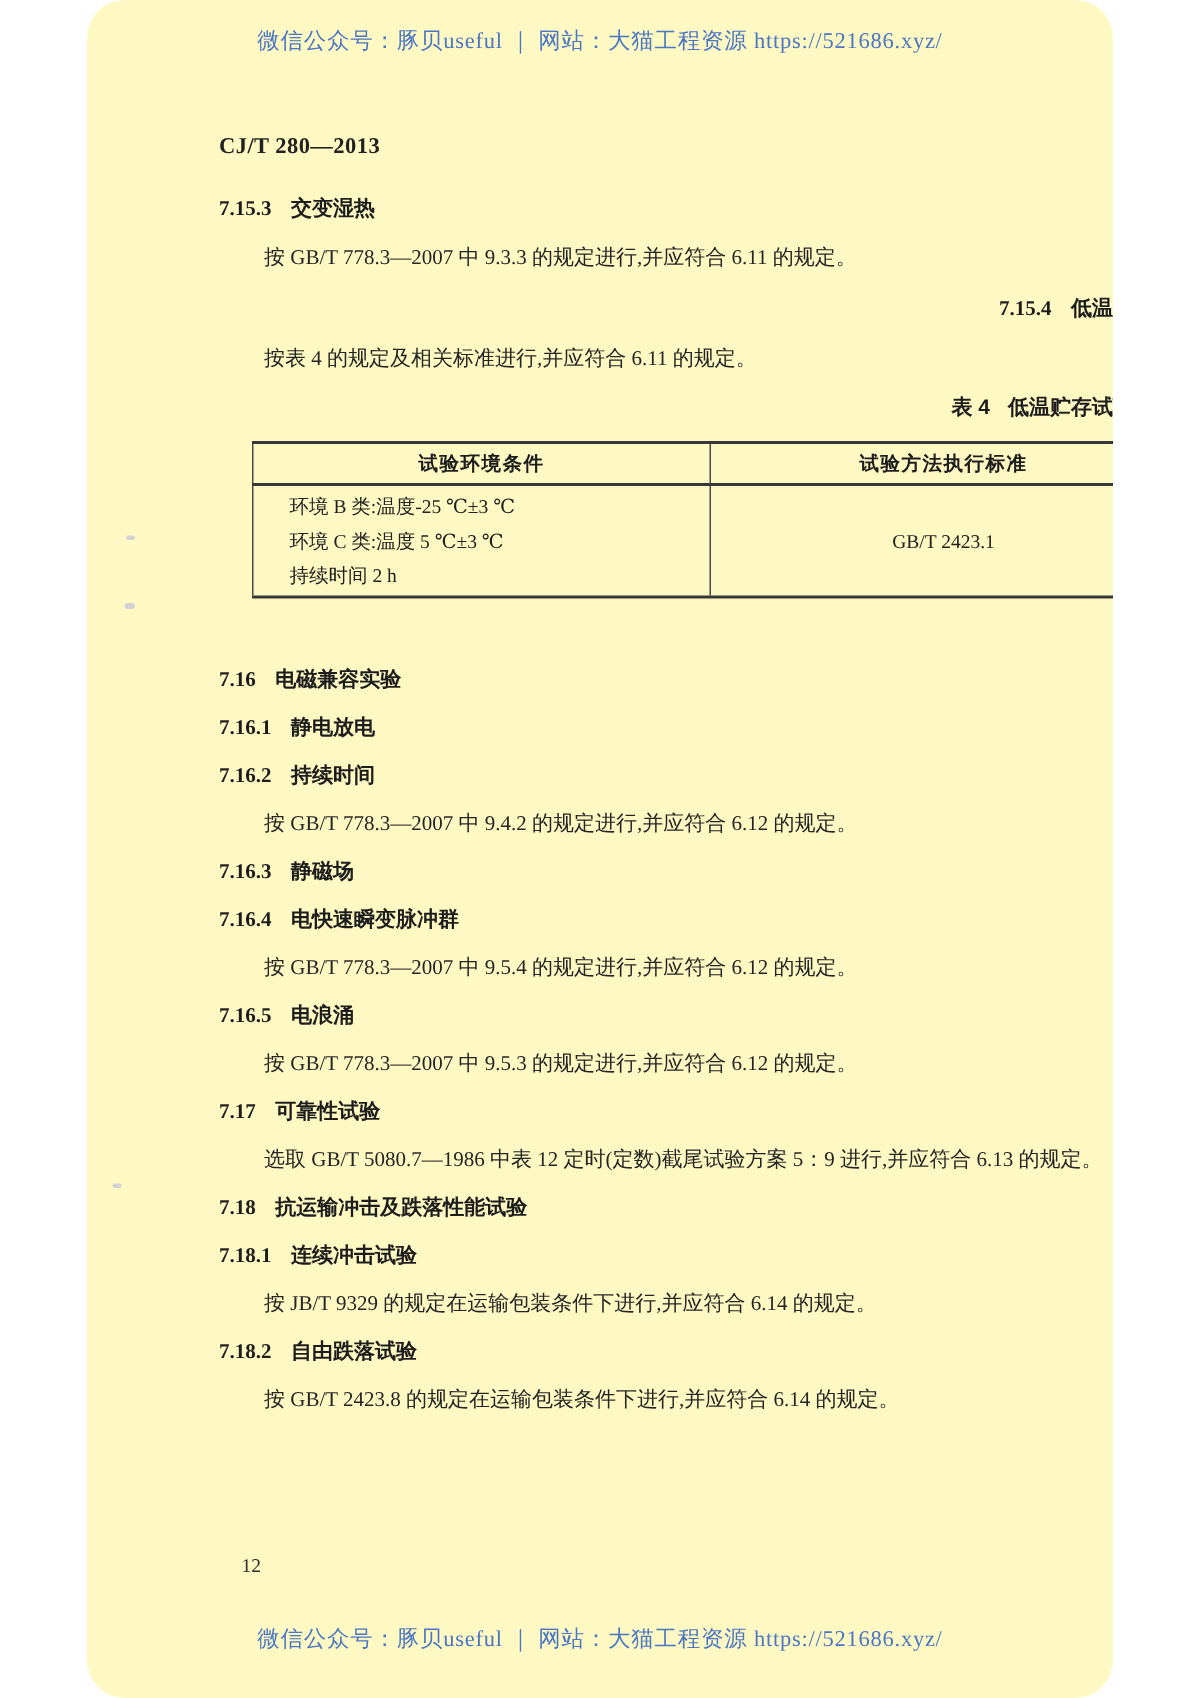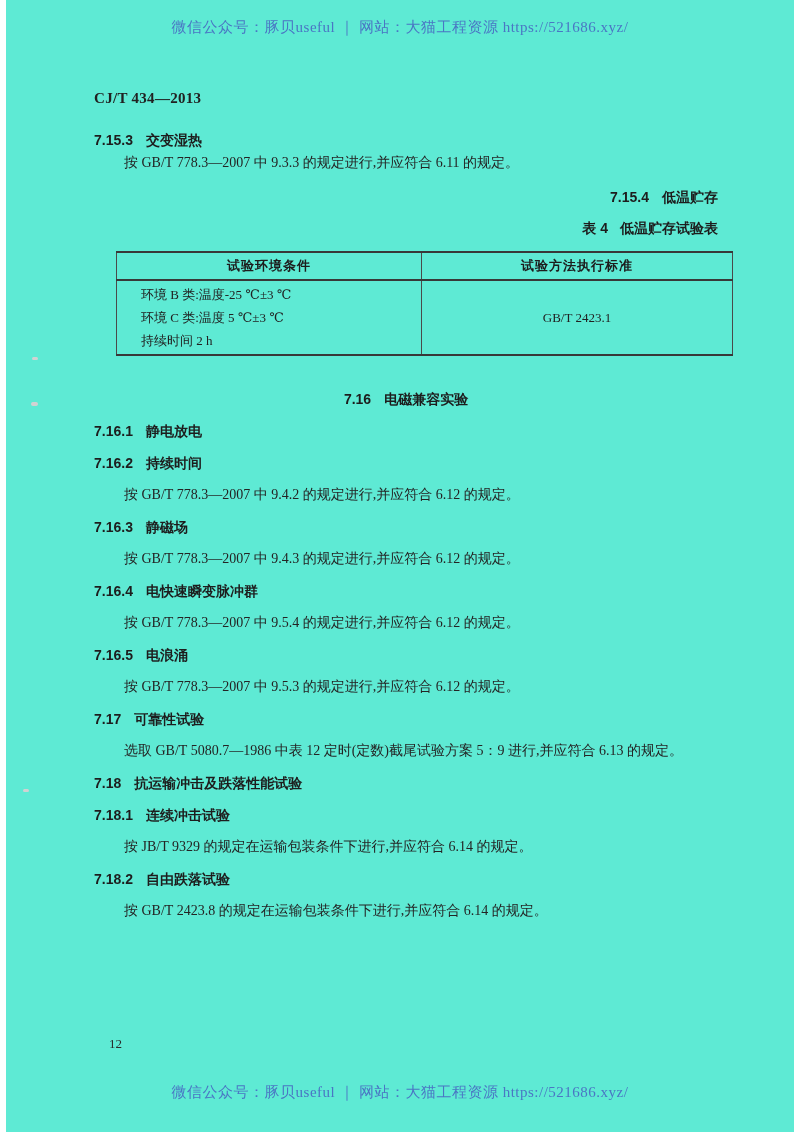--- a/index.html
+++ b/index.html
@@ -1,39 +1,39 @@
 <!DOCTYPE html>
 <html><head>
 <meta charset="utf-8">
 <style>
   html,body{margin:0;padding:0;background:#ffffff;}
   .page{
-    position:relative;width:788px;height:1132px;margin:0 auto;
-    background:#5eead4;overflow:hidden;
-    font-family:"Liberation Serif","DejaVu Serif",serif;color:#212121;
+    position:relative;width:684px;height:1132px;margin:0 auto;
+    background:#fef9c3;overflow:hidden;
+    font-family:"Liberation Serif","DejaVu Serif",serif;color:#212121;border-radius:25px;
   }
   .watermark{
     position:absolute;left:0;width:100%;text-align:center;
     font-size:15px;letter-spacing:0.5px;color:#4a76c4;
     font-family:"Liberation Serif","DejaVu Serif",serif;
   }
   .wm-top{top:18px;}
   .wm-bottom{top:1083px;}
   .content{position:absolute;left:88px;top:90px;width:624px;}
   .doc-number{
     font-size:15px;font-weight:bold;letter-spacing:0.3px;
     font-family:"Liberation Serif","DejaVu Serif",serif;
   }
   .blk-h{
-    font-family:Liberation Sans, sans-serif;
+    font-family:Liberation Serif, serif;
     font-weight:bold;font-size:14px;line-height:18px;color:#1d1d1d;
   }
   .blk-h .num{margin-right:13px;}
-  .blk-p{font-size:14px;line-height:18px;padding-left:30px;color:#242424;}.m14{margin-top:14px;}.m15{margin-top:5px;}
-  .m16{margin-top:16px;text-align:right;}.m24{margin-top:24px;}.m34{margin-top:34px;text-align:center;}
+  .blk-p{font-size:14px;line-height:18px;padding-left:30px;color:#242424;}.m14{margin-top:14px;}.m15{margin-top:15px;}
+  .m16{margin-top:16px;text-align:right;}.m24{margin-top:24px;}.m34{margin-top:46px;}
   .tbl-caption{
     margin-top:14px;text-align:right;font-size:14px;font-weight:bold;
     font-family:"Liberation Sans","DejaVu Sans",sans-serif;color:#1d1d1d;
   }
   .tbl-caption .num{margin-right:12px;}
   table.spec{
     margin-top:13px;margin-left:22px;width:616px;
     border-collapse:collapse;table-layout:fixed;
   }
   table.spec th{
@@ -55,30 +55,31 @@
 </style>
 </head>
 <body>
 
 <div class="page">
 
   <div class="watermark wm-top">微信公众号：豚贝useful ｜ 网站：大猫工程资源 https://521686.xyz/</div>
 
   <div class="content">
 
-    <div class="doc-number">CJ/T 434—2013</div>
+    <div class="doc-number">CJ/T 280—2013</div>
 
     <div class="blk-h m24">
       <span class="num">7.15.3</span><span>交变湿热</span>
     </div>
     <div class="blk-p m15">按 GB/T 778.3—2007 中 9.3.3 的规定进行,并应符合 6.11 的规定。</div>
 
     <div class="blk-h m16">
       <span class="num">7.15.4</span><span>低温贮存</span>
     </div>
+    <div class="blk-p m15">按表 4 的规定及相关标准进行,并应符合 6.11 的规定。</div>
 
     <div class="tbl-caption">
       <span class="num">表 4</span><span>低温贮存试验表</span>
     </div>
 
     <table class="spec">
       <colgroup>
           <col style="width:305px">
           <col style="width:311px">
         </colgroup>
@@ -108,21 +109,20 @@
     </div>
 
     <div class="blk-h m14">
       <span class="num">7.16.2</span><span>持续时间</span>
     </div>
     <div class="blk-p m14">按 GB/T 778.3—2007 中 9.4.2 的规定进行,并应符合 6.12 的规定。</div>
 
     <div class="blk-h m14">
       <span class="num">7.16.3</span><span>静磁场</span>
     </div>
-    <div class="blk-p m14">按 GB/T 778.3—2007 中 9.4.3 的规定进行,并应符合 6.12 的规定。</div>
 
     <div class="blk-h m14">
       <span class="num">7.16.4</span><span>电快速瞬变脉冲群</span>
     </div>
     <div class="blk-p m14">按 GB/T 778.3—2007 中 9.5.4 的规定进行,并应符合 6.12 的规定。</div>
 
     <div class="blk-h m14">
       <span class="num">7.16.5</span><span>电浪涌</span>
     </div>
     <div class="blk-p m14">按 GB/T 778.3—2007 中 9.5.3 的规定进行,并应符合 6.12 的规定。</div>

